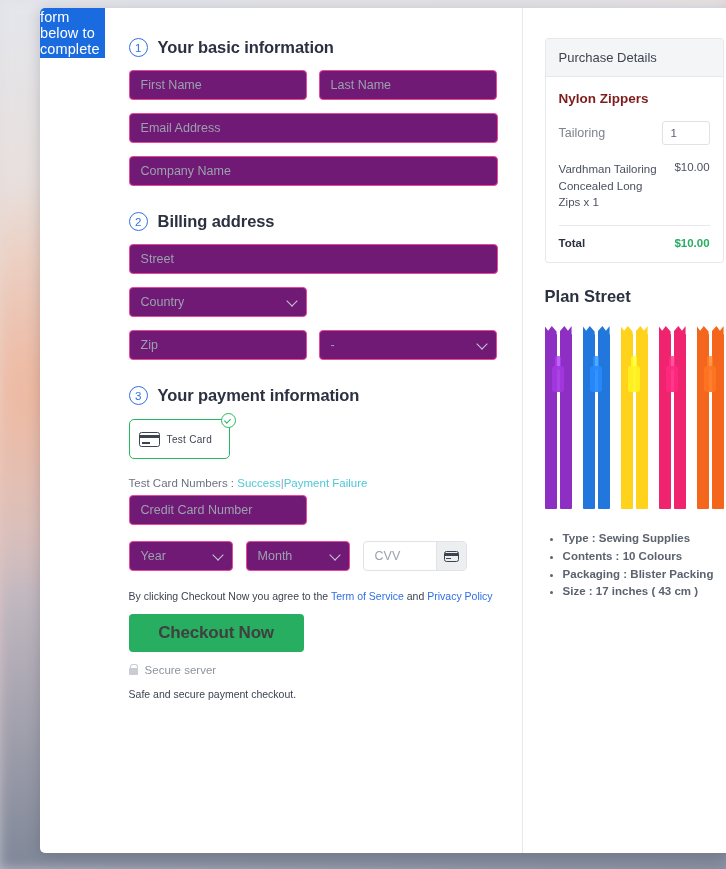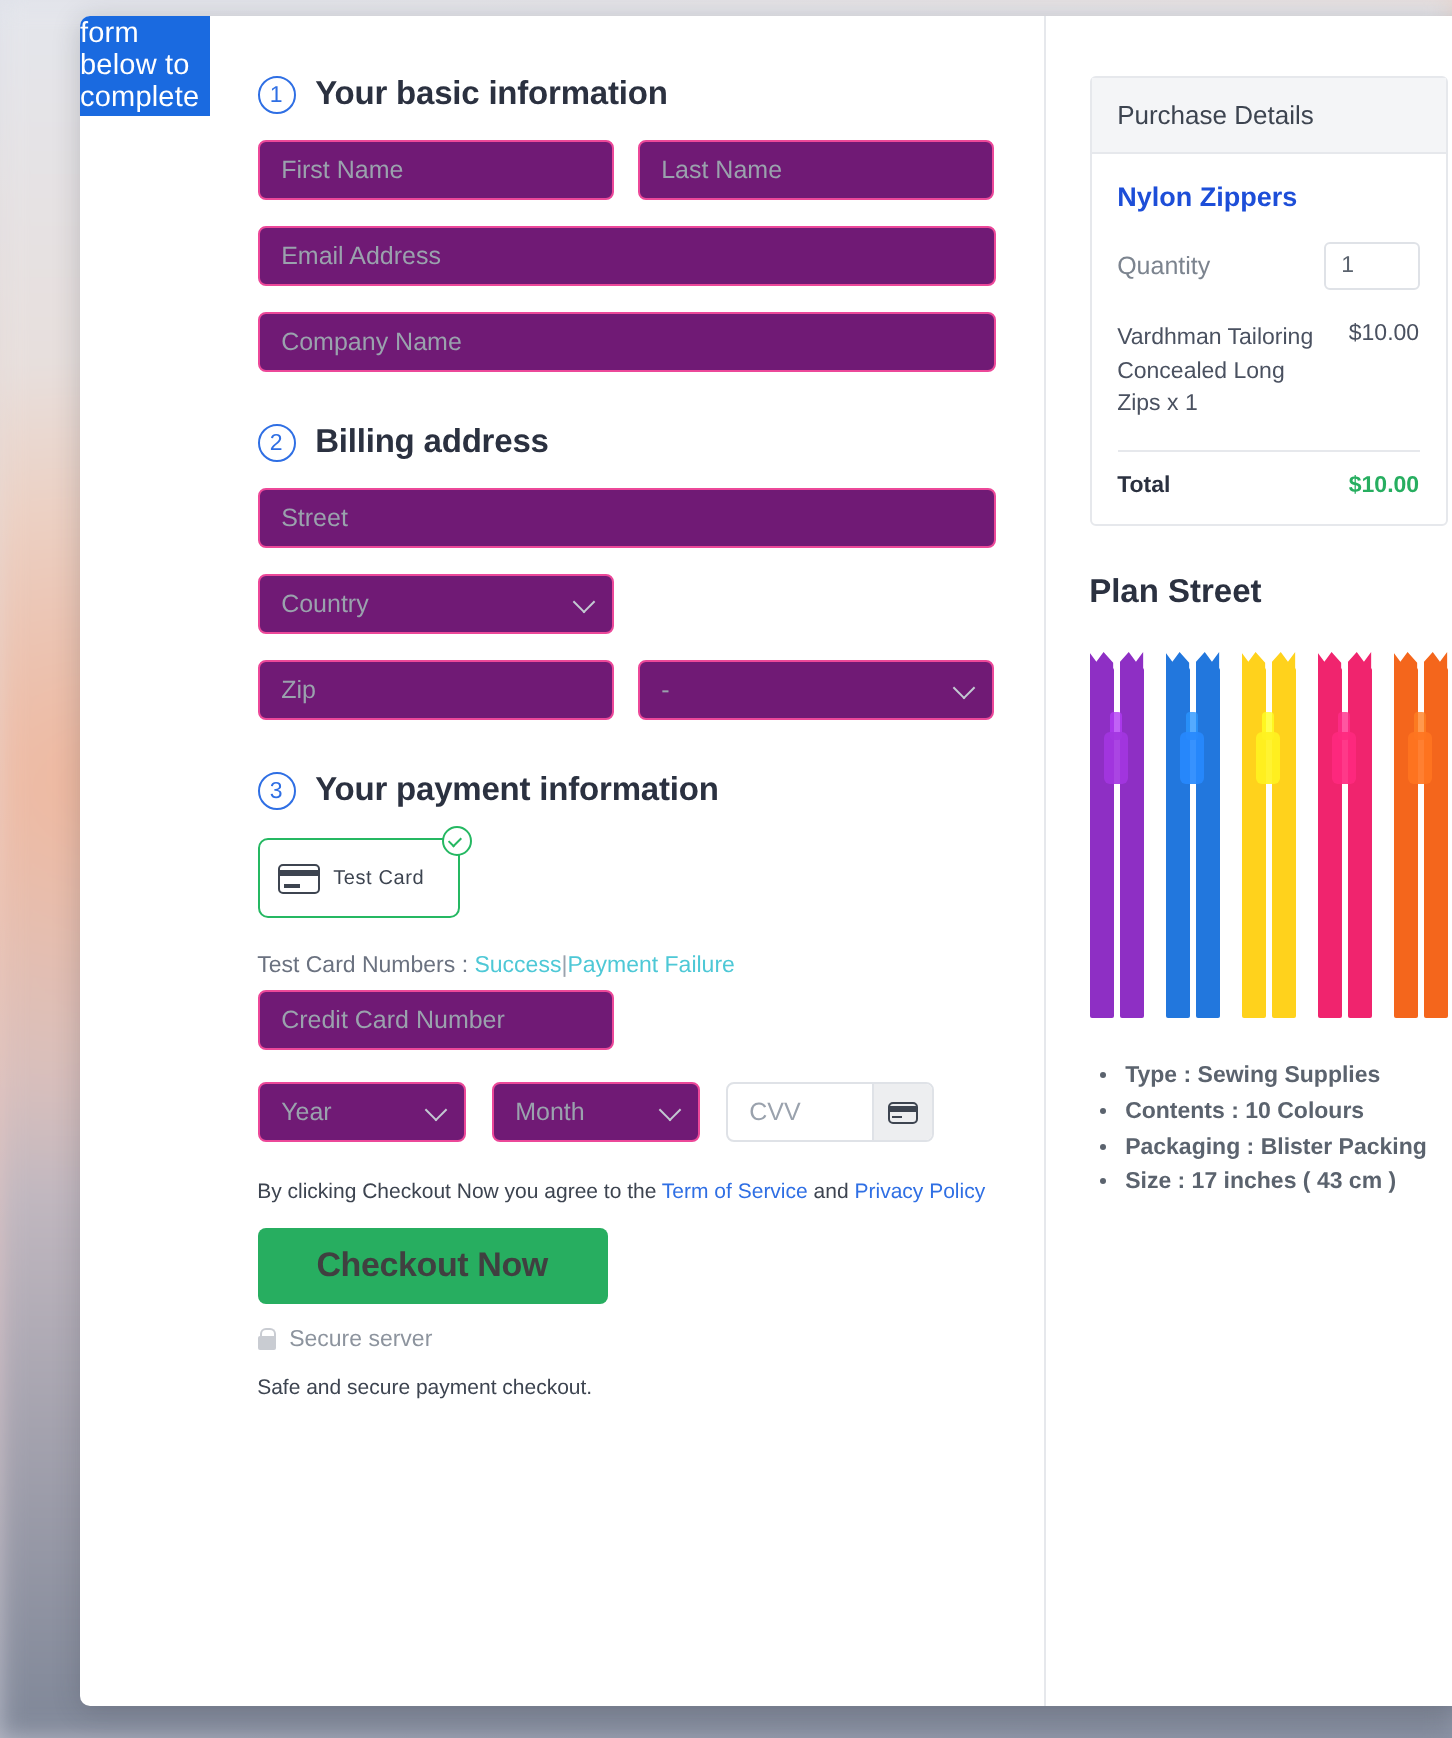--- a/index.html
+++ b/index.html
@@ -156,21 +156,21 @@
   }
   .safe-note { margin-top: 12px; font-size: 10.5px; color: #3d4450; }
 
   
   .purchase-box { border: 1px solid #e6e8ec; border-radius: 3px; }
   .purchase-head {
     background: #f4f5f7; border-bottom: 1px solid #e6e8ec;
     padding: 11px 13px; font-size: 13px; color: #3d4450;
   }
   .purchase-body { padding: 14px 13px 13px 13px; }
-  .prod-name { font-size: 13.5px; font-weight: 700; color: #1d4ed8; }
+  .prod-name { font-size: 13.5px; font-weight: 700; color: #7f1d1d; }
   .qty-row {
     display: flex; align-items: center; justify-content: space-between;
     margin-top: 15px;
   }
   .qty-label { font-size: 12.5px; color: #7c848f; }
   .qty-input {
     width: 48px; height: 24px; border: 1px solid #dfe2e7; border-radius: 3px;
     display: flex; align-items: center; padding: 0 8px;
     font-size: 11.5px; color: #5b636e;
   }
@@ -329,21 +329,21 @@
       <div class="safe-note">Safe and secure payment checkout.</div>
     </div>
 
     <div class="right-col">
 
       <div class="purchase-box">
         <div class="purchase-head">Purchase Details</div>
         <div class="purchase-body">
           <div class="prod-name">Nylon Zippers</div>
           <div class="qty-row">
-            <span class="qty-label">Quantity</span>
+            <span class="qty-label">Tailoring</span>
             <span class="qty-input">1</span>
           </div>
           <div class="line-row">
             <span class="line-desc">Vardhman Tailoring Concealed Long Zips x 1</span>
             <span class="line-amt">$10.00</span>
           </div>
           <div class="total-row">
             <span class="total-label">Total</span>
             <span class="total-amt">$10.00</span>
           </div>

